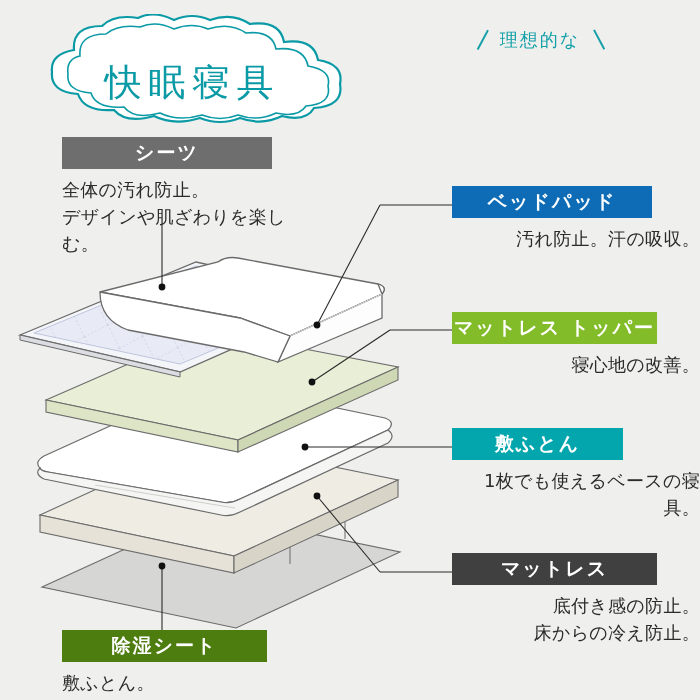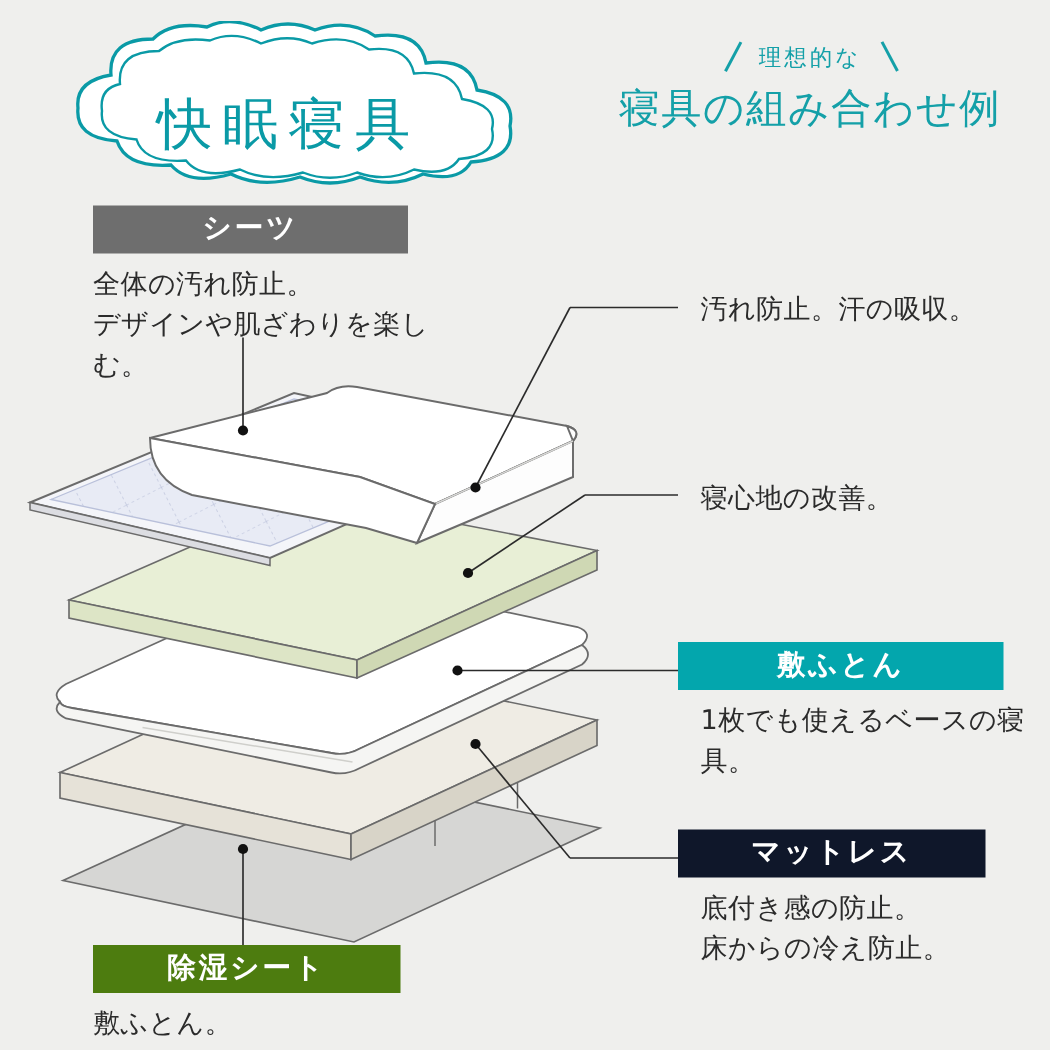--- a/index.html
+++ b/index.html
@@ -24,21 +24,21 @@
     display:flex;align-items:center;justify-content:center;
     font-size:37px;letter-spacing:7px;color:#0a9aa6;
     font-weight:400;text-indent:7px;
     font-family:"DejaVu Sans","Liberation Sans",sans-serif;
   }
 
   
   .head-wrap{position:absolute;left:390px;top:28px;width:300px;text-align:center;}
   .head-sub{
     display:flex;align-items:center;justify-content:center;gap:0;
-    color:#14a0a8;font-size:15px;letter-spacing:2px;margin-bottom:6px;
+    color:#14a0a8;font-size:18px;letter-spacing:2px;margin-bottom:20px;
     font-family:"DejaVu Sans","Liberation Sans",sans-serif;
   }
   .head-sub .slash{display:inline-block;width:26px;height:20px;position:relative;}
   .head-sub .slash i{
     position:absolute;left:50%;top:0;width:1.6px;height:22px;background:#14a0a8;
     display:block;transform-origin:top center;
   }
   .slash-l i{transform:rotate(28deg);}
   .slash-r i{transform:rotate(-28deg);}
   .head-main{
@@ -53,31 +53,31 @@
     color:#ffffff;font-size:19px;font-weight:bold;letter-spacing:2px;
     text-align:center;padding:5px 0 6px 0;
     font-family:"DejaVu Sans","Liberation Sans",sans-serif;
     line-height:1.1;
   }
   .desc{
     margin-top:7px;color:#2b2b2b;font-size:18px;line-height:1.5;
     letter-spacing:0.3px;white-space:pre-line;
     font-family:"DejaVu Sans","Liberation Sans",sans-serif;
   }
-  .desc.right{text-align:left;margin-left:15px;}
+  .desc.right{text-align:right;}
 
   
   #c-sheet{left:62px;top:137px;width:260px;}
   #c-sheet .chip{width:210px;}
   #c-pad{left:452px;top:186px;width:248px;}
   #c-pad .chip{width:200px;}
   #c-topper{left:452px;top:312px;width:248px;}
   #c-topper .chip{width:205px;}
   #c-futon{left:452px;top:428px;width:248px;}
-  #c-futon .chip{width:217px;}
+  #c-futon .chip{width:171px;}
   #c-mattress{left:452px;top:553px;width:248px;}
   #c-mattress .chip{width:205px;}
   #c-dehum{left:62px;top:630px;width:260px;}
   #c-dehum .chip{width:205px;}
 </style>
 </head>
 <body style="background: rgb(239, 239, 237);">
 
 <div id="stage">
 
@@ -169,44 +169,45 @@
   <div class="head-wrap">
     <div class="head-sub" style="color: rgb(20, 160, 168);">
       <span class="slash slash-l">
           <i></i>
         </span>
       <span>理想的な</span>
       <span class="slash slash-r">
           <i></i>
         </span>
     </div>
-    <div class="head-main" style="color: rgb(20, 160, 168);">寝具の組み合わせ例</div>
   </div>
 
   <div class="callout" id="c-sheet">
     <div class="chip" style="background: rgb(110, 110, 110);">シーツ</div>
     <div class="desc">全体の汚れ防止。
 デザインや肌ざわりを楽しむ。</div>
   </div>
 
   <div class="callout" id="c-pad">
+    <div class="chip" style="background: rgb(13, 108, 181);">ベッドパッド</div>
     <div class="desc right">汚れ防止。汗の吸収。</div>
   </div>
 
   <div class="callout" id="c-topper">
+    <div class="chip" style="background: rgb(130, 188, 40);">マットレス トッパー</div>
     <div class="desc right">寝心地の改善。</div>
   </div>
 
   <div class="callout" id="c-futon">
     <div class="chip" style="background: rgb(3, 166, 173);">敷ふとん</div>
     <div class="desc right">1枚でも使えるベースの寝具。</div>
   </div>
 
   <div class="callout" id="c-mattress">
-    <div class="chip" style="background: #0f172a;">マットレス</div>
+    <div class="chip" style="background: #404040;">マットレス</div>
     <div class="desc right">底付き感の防止。
 床からの冷え防止。</div>
   </div>
 
   <div class="callout" id="c-dehum">
     <div class="chip" style="background: #4d7c0f;">除湿シート</div>
     <div class="desc">敷ふとん。</div>
   </div>
 
 </div>

